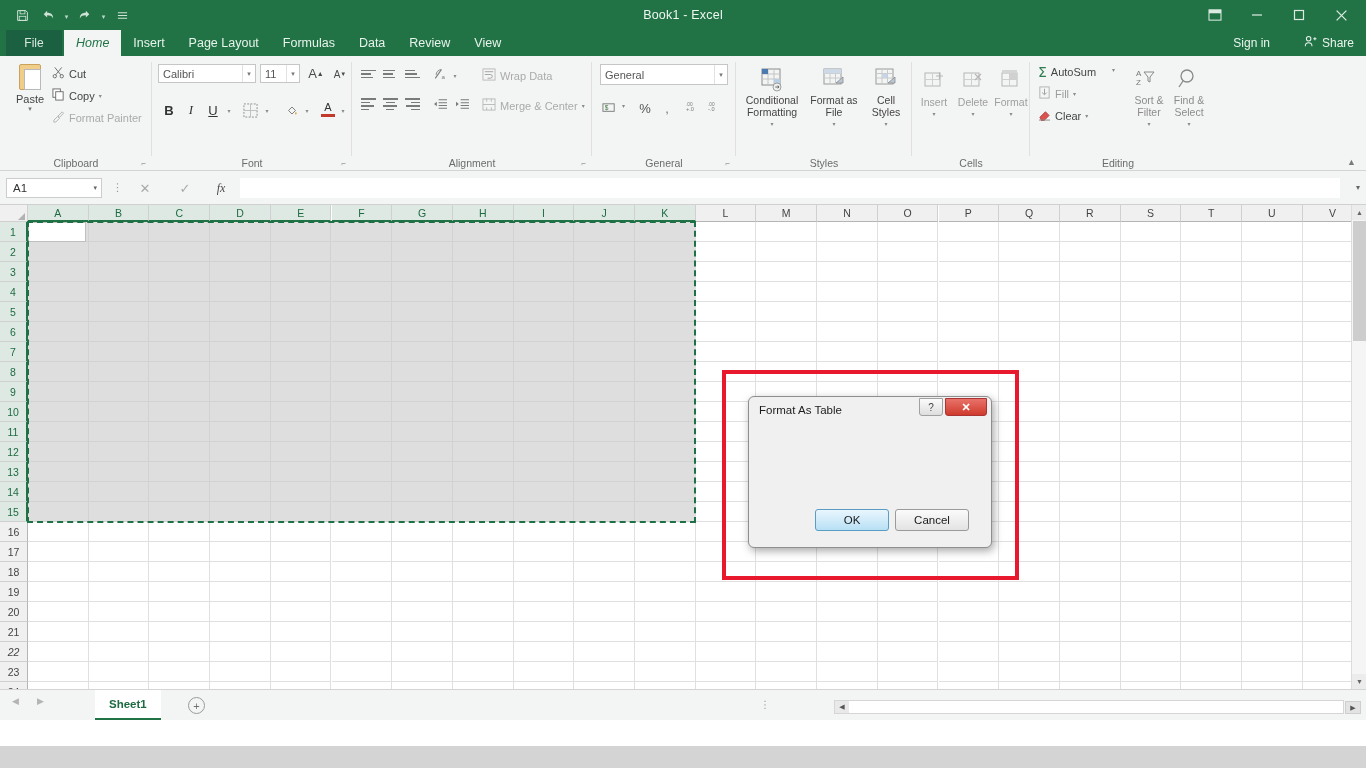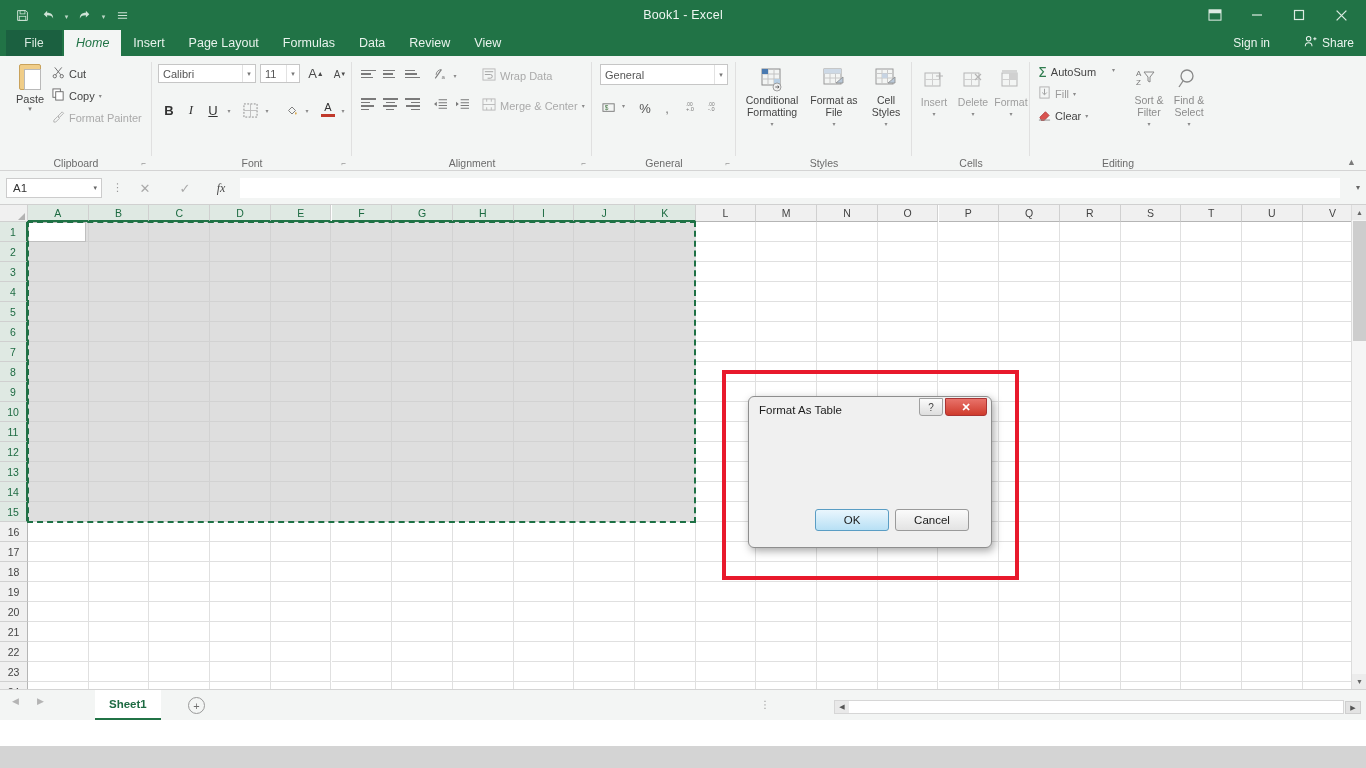--- a/index.html
+++ b/index.html
@@ -742,21 +742,21 @@
         <div class="rowhead sel" style="top: 237px;">12</div>
         <div class="rowhead sel" style="top: 257px;">13</div>
         <div class="rowhead sel" style="top: 277px;">14</div>
         <div class="rowhead sel" style="top: 297px;">15</div>
         <div class="rowhead" style="top: 317px;">16</div>
         <div class="rowhead" style="top: 337px;">17</div>
         <div class="rowhead" style="top: 357px;">18</div>
         <div class="rowhead" style="top: 377px;">19</div>
         <div class="rowhead" style="top: 397px;">20</div>
         <div class="rowhead" style="top: 417px;">21</div>
-        <div class="rowhead" style="top: 437px;">22</div>
+        <div class="rowhead" style="top: 437px; font-style: italic;">22</div>
         <div class="rowhead" style="top: 457px;">23</div>
         <div class="rowhead" style="top: 477px;">24</div>
       </div>
     <div id="cells">
         <div class="cell" style="left: 28px; top: 17px; width: 60.7px; height: 20px;"></div>
         <div class="cell" style="left: 88.7px; top: 17px; width: 60.7px; height: 20px;"></div>
         <div class="cell" style="left: 149.4px; top: 17px; width: 60.7px; height: 20px;"></div>
         <div class="cell" style="left: 210.1px; top: 17px; width: 60.7px; height: 20px;"></div>
         <div class="cell" style="left: 270.8px; top: 17px; width: 60.7px; height: 20px;"></div>
         <div class="cell" style="left: 331.5px; top: 17px; width: 60.7px; height: 20px;"></div>

